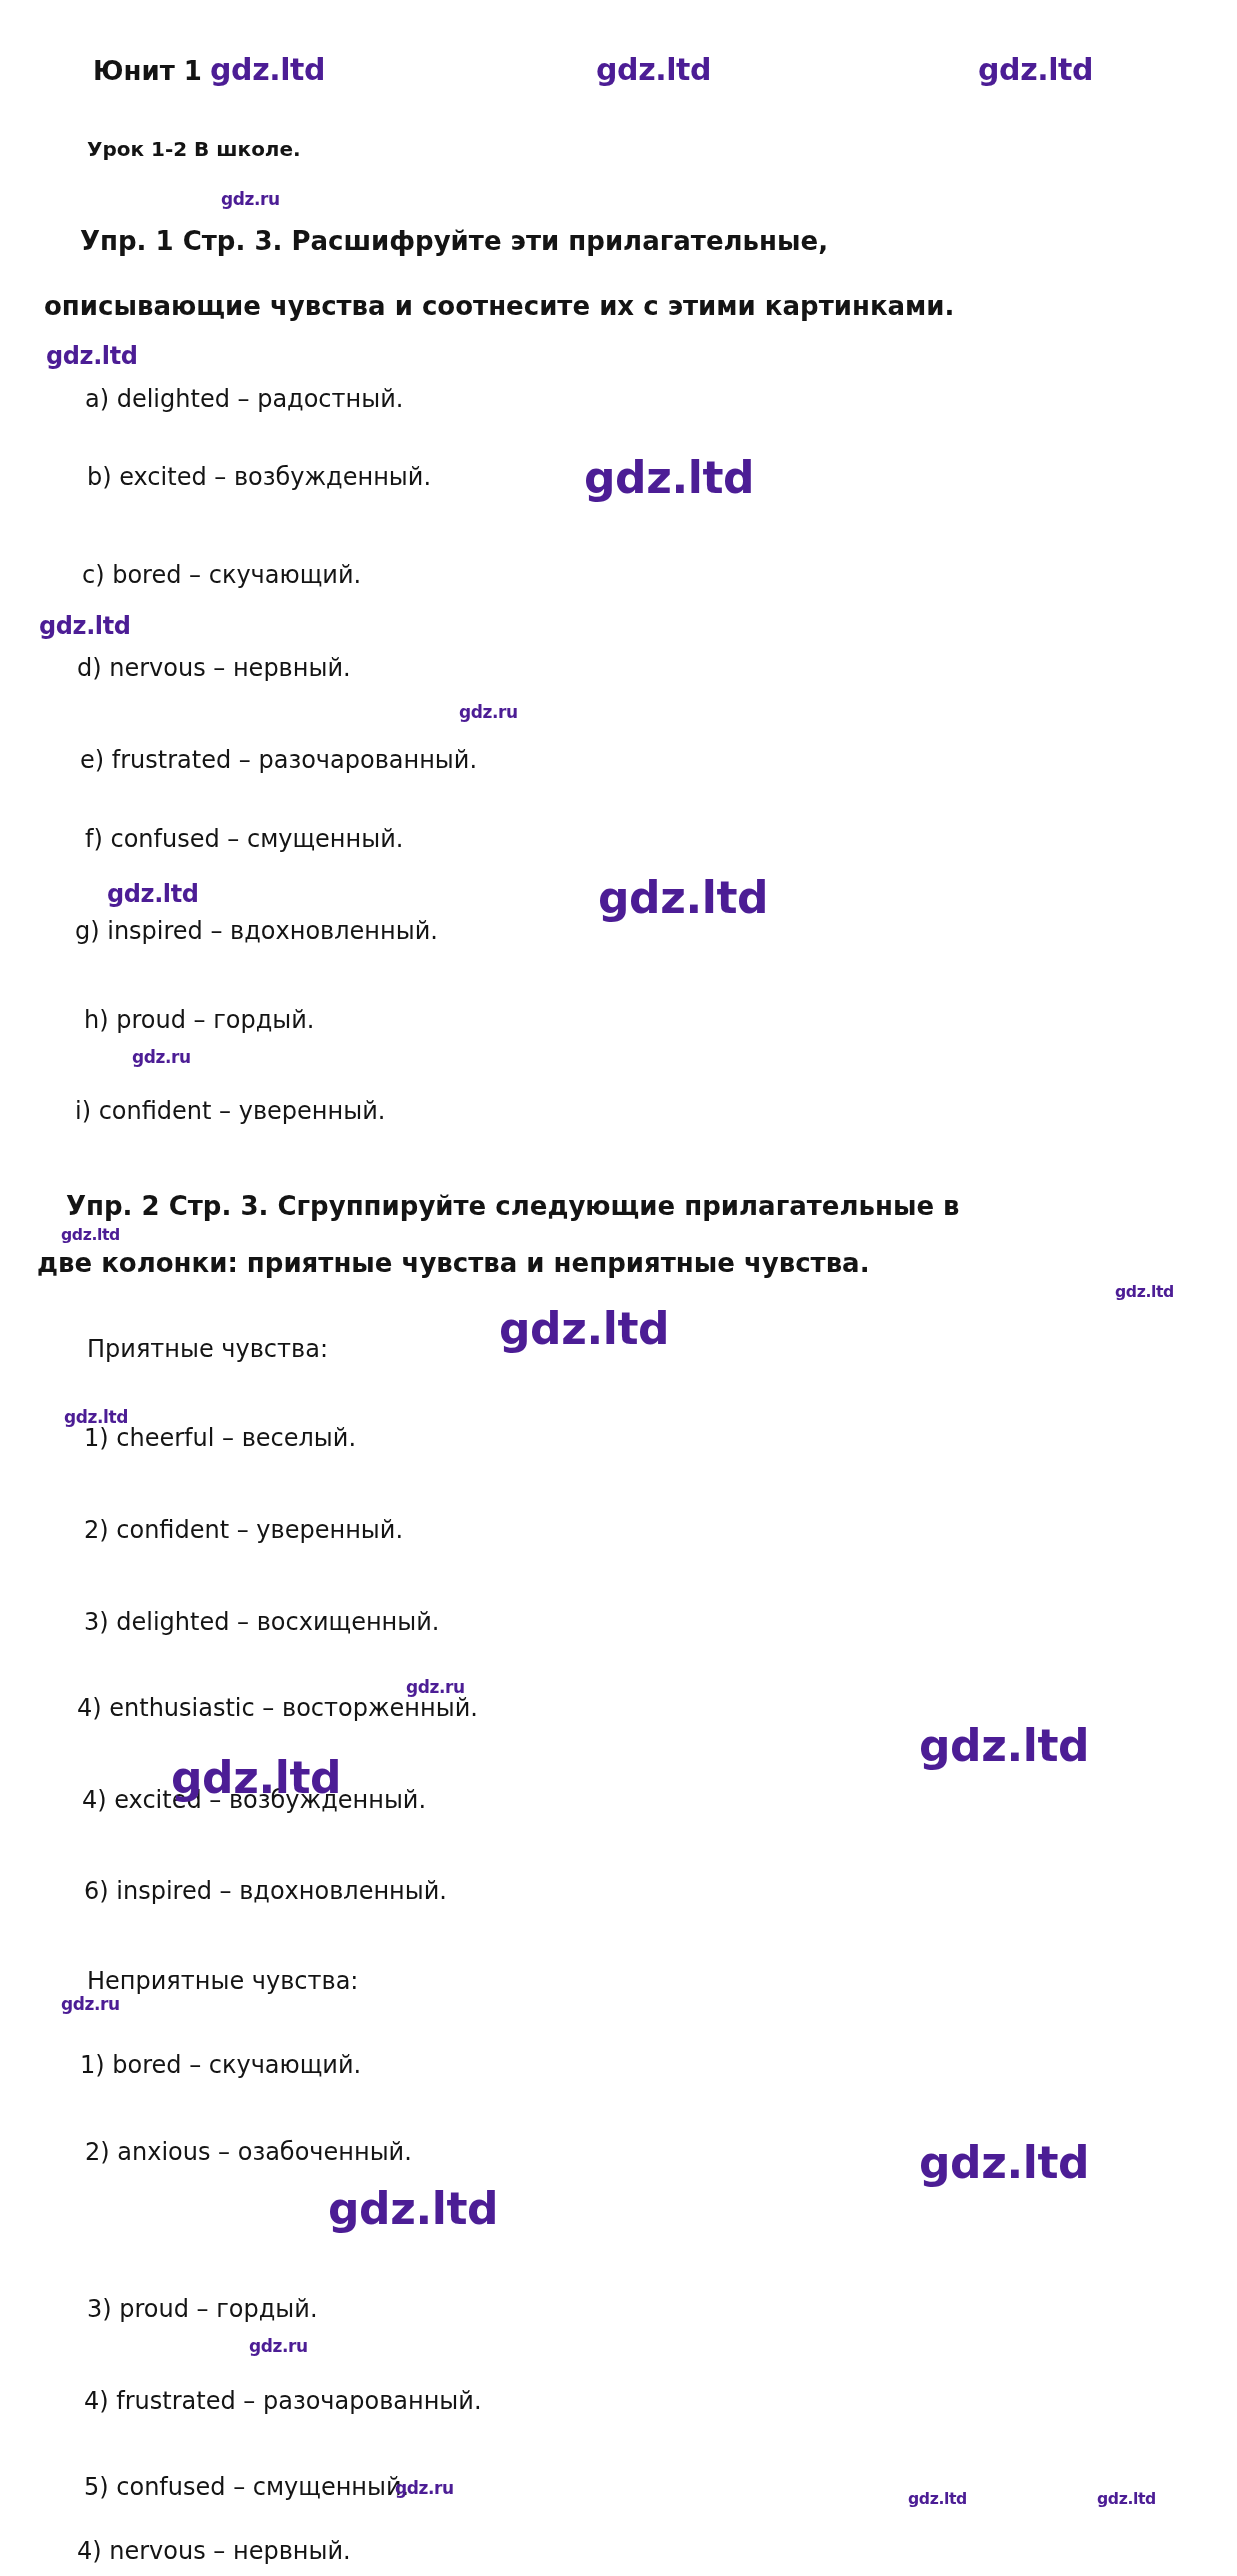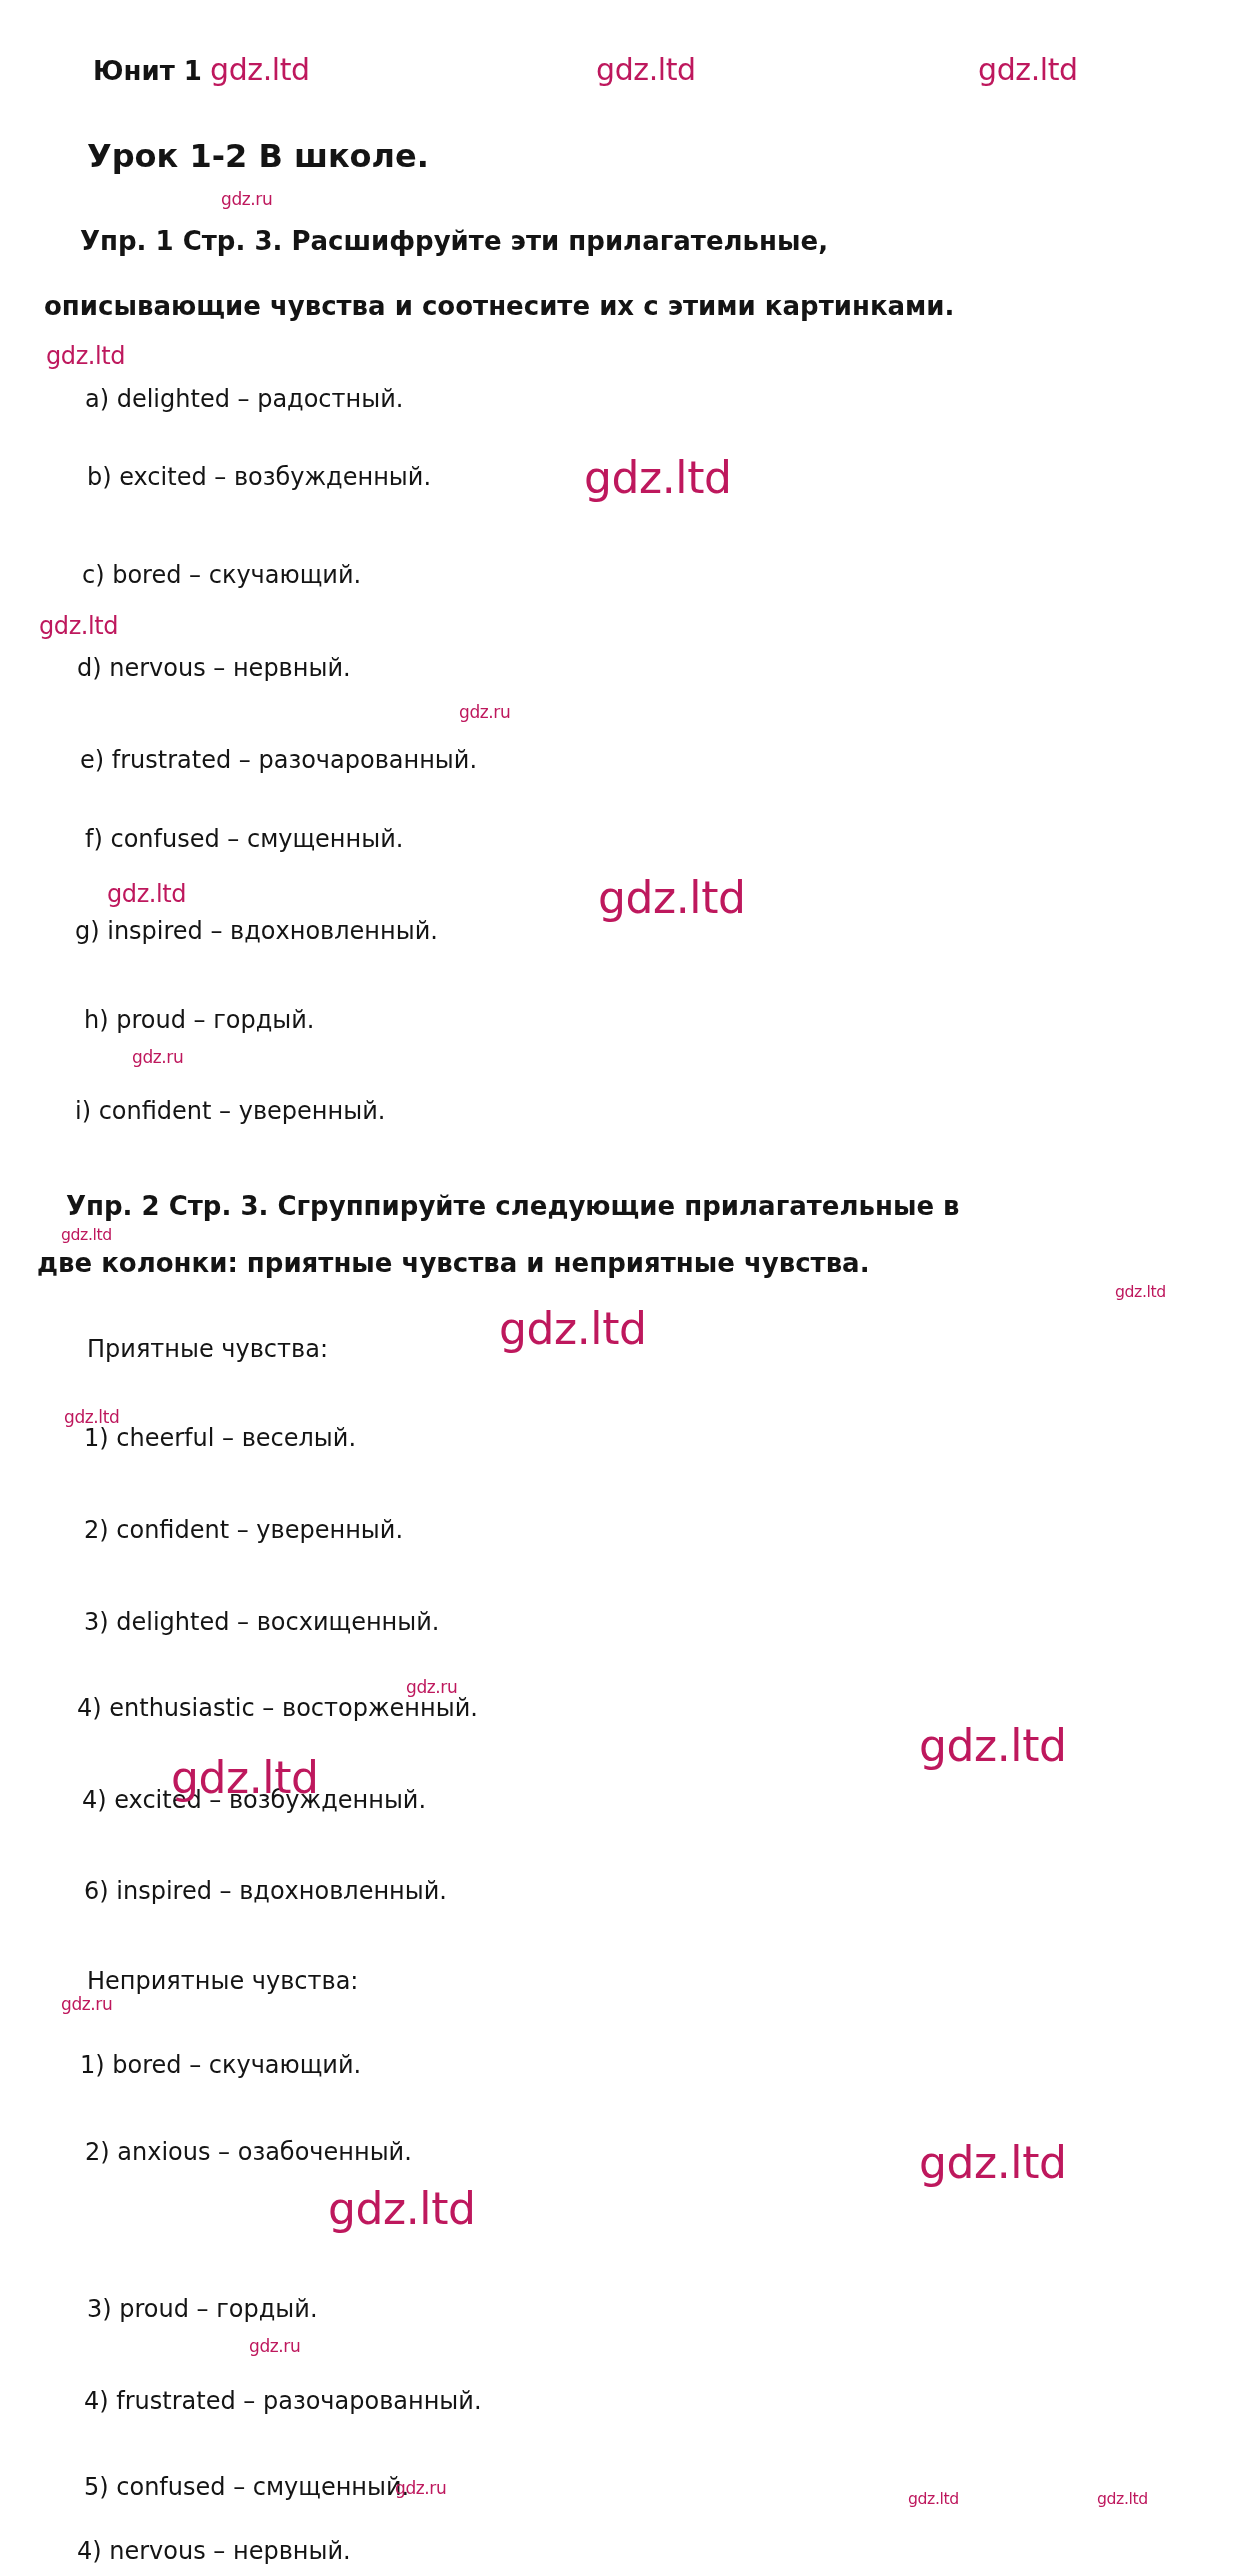--- a/index.html
+++ b/index.html
@@ -32,35 +32,35 @@
     font-size: 24px;
     line-height: 1.2;
     color: #141414;
   }
   .bold {
     font-weight: bold;
   }
   .wm {
     position: absolute;
     font-family: "DejaVu Sans", sans-serif;
-    font-weight: normal;
-    color: #be185d;
+    font-weight: bold;
+    color: #4c1d95;
     white-space: nowrap;
     letter-spacing: -0.4px;
   }
 </style>
 </head>
 <body>
 
 <div class="page">
   <div class="content">
 
     <div class="line bold" style="left:93px; top:56px; font-size:26px;">Юнит 1</div>
 
-    <div class="line bold" style="left:87px; top:137px; font-size:32px;">Урок 1-2 В школе.</div>
+    <div class="line bold" style="left:87px; top:137px; font-size:20px;">Урок 1-2 В школе.</div>
 
     <div class="line bold" style="left:80px; top:226px; font-size:26px;">Упр. 1 Стр. 3. Расшифруйте эти прилагательные,</div>
     <div class="line bold" style="left:44px; top:291px; font-size:26px;">описывающие чувства и соотнесите их с этими картинками.</div>
 
     <div class="line" style="left:85px; top:385px;">a) delighted – радостный.</div>
     <div class="line" style="left:87px; top:463px;">b) excited – возбужденный.</div>
     <div class="line" style="left:82px; top:561px;">c) bored – скучающий.</div>
     <div class="line" style="left:77px; top:654px;">d) nervous – нервный.</div>
     <div class="line" style="left:80px; top:746px;">e) frustrated – разочарованный.</div>
     <div class="line" style="left:85px; top:825px;">f) confused – смущенный.</div>

